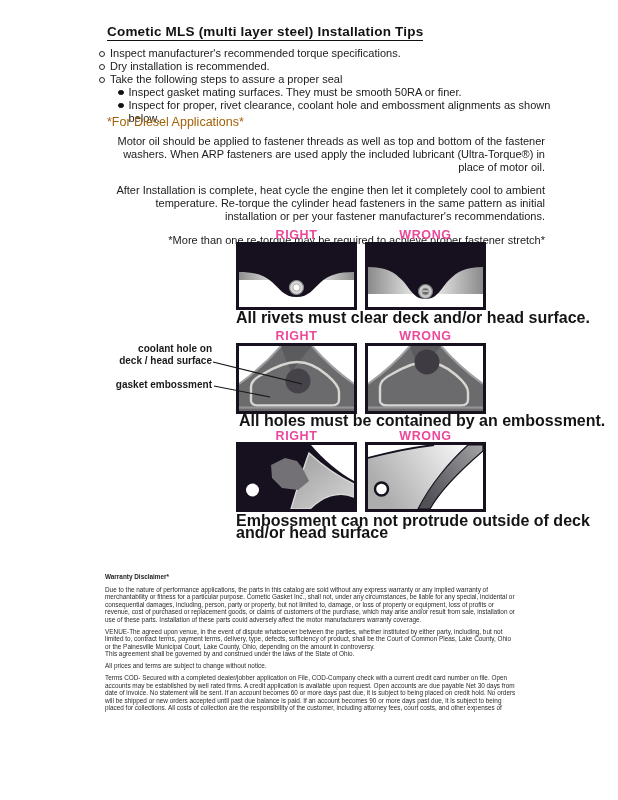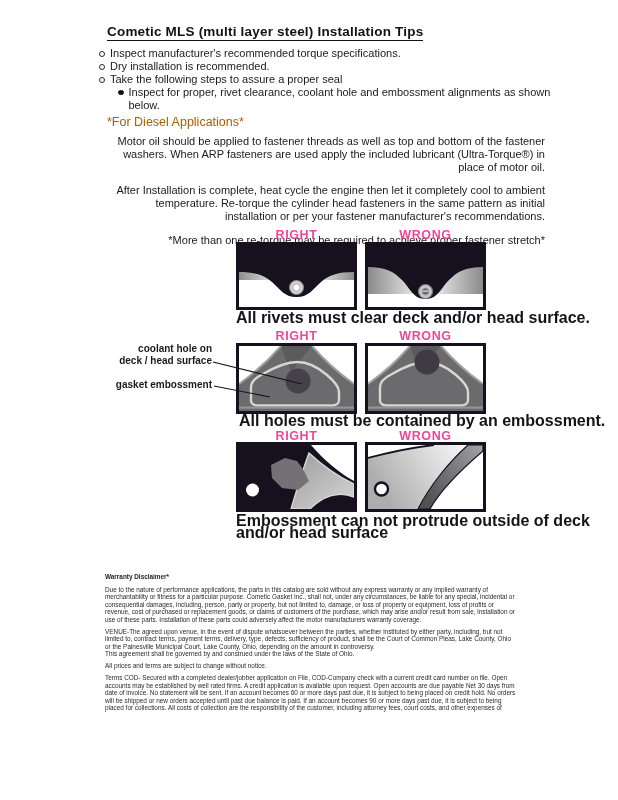--- a/index.html
+++ b/index.html
@@ -55,20 +55,24 @@
     <div class="tip-row">
       <span class="marker"></span>
       <span>Dry installation is recommended.</span>
     </div>
     <div class="tip-row">
       <span class="marker"></span>
       <span>Take the following steps to assure a proper seal</span>
     </div>
     <div class="tip-row sub">
       <span class="marker"></span>
+      <span>Inspect gasket mating surfaces.  They must be smooth 50RA or finer.</span>
+    </div>
+    <div class="tip-row sub">
+      <span class="marker"></span>
       <span>Inspect for proper, rivet clearance, coolant hole and embossment alignments as shown below.</span>
     </div>
   </div>
 
   <div class="diesel">
     <h2>*For Diesel Applications*</h2>
     <p>Motor oil should be applied to fastener threads as well as top and bottom of the fastener washers. When ARP fasteners are used apply the included lubricant (Ultra-Torque®) in place of motor oil.</p>
     <p>After Installation is complete, heat cycle the engine then let it completely cool to ambient temperature. Re-torque the cylinder head fasteners in the same pattern as initial installation or per your fastener manufacturer's recommendations.</p>
     <p class="note">*More than one re-torque may be required to achieve proper fastener stretch*</p>
   </div>

